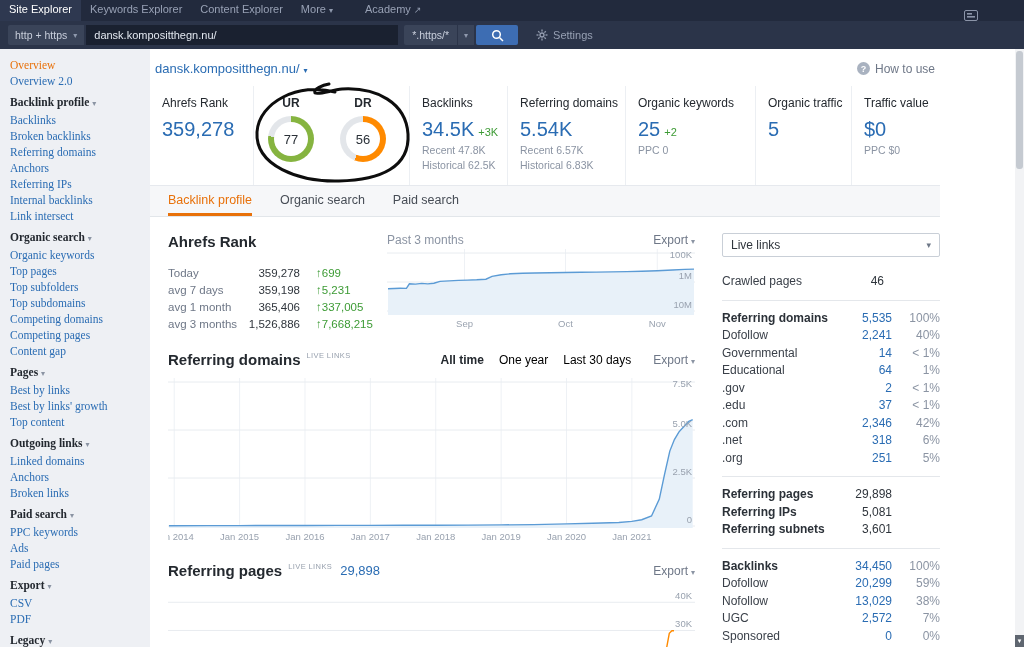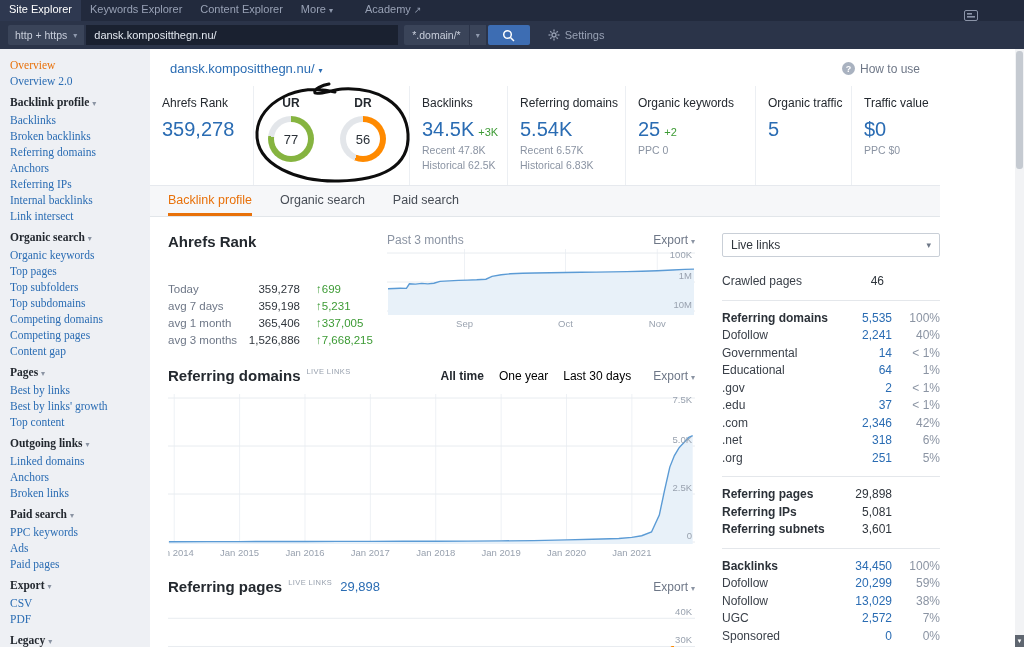--- a/index.html
+++ b/index.html
@@ -37,21 +37,21 @@
   .sidebar{position:absolute;top:49px;left:0;width:150px;bottom:0;background:#eef0f4;
            padding:8px 0 0 10px;box-sizing:border-box;overflow:hidden;font-family:Liberation Serif, serif;}
   .sb-item{font-size:11.5px;line-height:16px;color:#2a6cb3;cursor:pointer;white-space:nowrap;}
   .sb-item.active{color:#e8710a;}
   .sb-item.header{color:#23282f;font-weight:bold;margin-top:5px;}
   .sb-item .caret{color:#8b94a3;font-size:8px;margin-left:3px;font-weight:normal;}
 
   
   .main{position:absolute;left:150px;top:49px;width:866px;bottom:0;background:#fff;overflow:hidden;}
   .main-inner{width:790px;}
-  .header-row{display:flex;align-items:center;padding:12px 20px 6px;box-sizing:border-box;}
+  .header-row{display:flex;align-items:center;padding:12px 5px 6px;box-sizing:border-box;}
   .domain{color:#2a6cb3;font-size:13px;cursor:pointer;}
   .domain .caret{font-size:8px;margin-left:4px;}
   .howto{margin-left:auto;display:flex;align-items:center;color:#6e7787;font-size:12px;cursor:pointer;}
   .help-ic{width:13px;height:13px;border-radius:50%;background:#a9b2c0;color:#fff;font-size:9px;
            font-weight:bold;display:flex;align-items:center;justify-content:center;margin-right:5px;}
 
   
   .metrics{display:flex;border-bottom:1px solid #e6e9ee;height:100px;box-sizing:border-box;margin-top:4px;}
   .mcard{box-sizing:border-box;padding:10px 12px;border-right:1px solid #eceff3;}
   .mcard:last-child{border-right:0;}
@@ -73,21 +73,21 @@
        border-bottom:3px solid transparent;box-sizing:border-box;white-space:nowrap;}
   .tab.active{color:#e8710a;border-bottom-color:#e8710a;}
 
   
   .content{display:flex;padding:16px 0 0 18px;}
   .left-col{width:527px;}
   .right-col{width:218px;margin-left:27px;}
   .sec-title{font-size:15px;font-weight:bold;color:#24292f;}
   .rank-section{display:flex;}
   .rank-left{width:219px;}
-  .rank-stats{margin-top:30px;}
+  .rank-stats{margin-top:14px;}
   .rstat{display:grid;grid-template-columns:70px 62px auto;font-size:11.5px;line-height:17px;}
   .rstat .lbl{color:#6e7787;}
   .rstat .val{color:#2f353c;text-align:right;}
   .rstat .chg{color:#3d9b35;padding-left:16px;}
   .rank-right{flex:1;}
   .rank-head{display:flex;align-items:center;font-size:12px;margin-bottom:2px;}
   .muted{color:#8b94a3;}
   .export{margin-left:auto;color:#6e7787;font-size:12px;cursor:pointer;white-space:nowrap;}
   .export .caret{font-size:8px;color:#8b94a3;margin-left:3px;}
   .chart{position:relative;}
@@ -145,21 +145,21 @@
   </span>
 </div>
 
 <div class="searchbar">
   <div class="proto">
     <span>http + https</span>
       <span class="caret">▾</span>
   </div>
   <input class="search-input" value="dansk.kompositthegn.nu/" style="">
   <div class="mode">
-    <span>*.domain/*</span>
+    <span>*.https/*</span>
   </div>
   <div class="mode-caret">▾</div>
   <button class="search-btn">
     <svg width="13" height="13" viewBox="0 0 13 13">
         <circle cx="5.5" cy="5.5" r="3.8" fill="none" stroke="#fff" stroke-width="1.5"></circle>
         <line x1="8.5" y1="8.5" x2="12" y2="12" stroke="#fff" stroke-width="1.5"></line>
       </svg>
   </button>
   <span class="gear">
     <svg width="12" height="12" viewBox="0 0 12 12">

